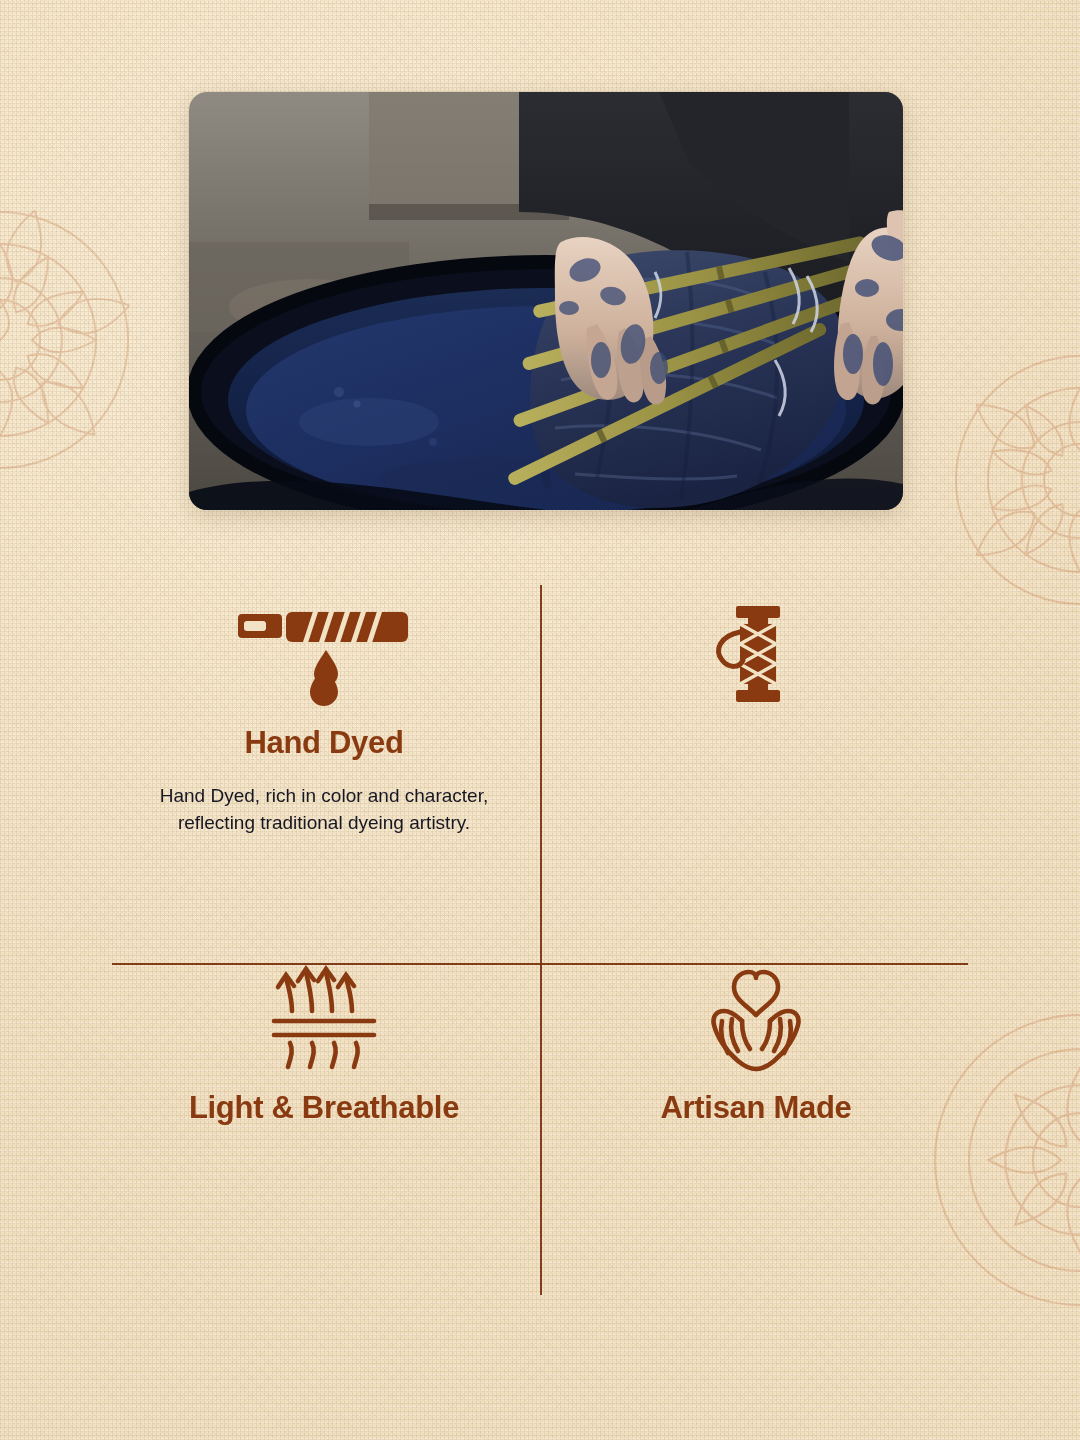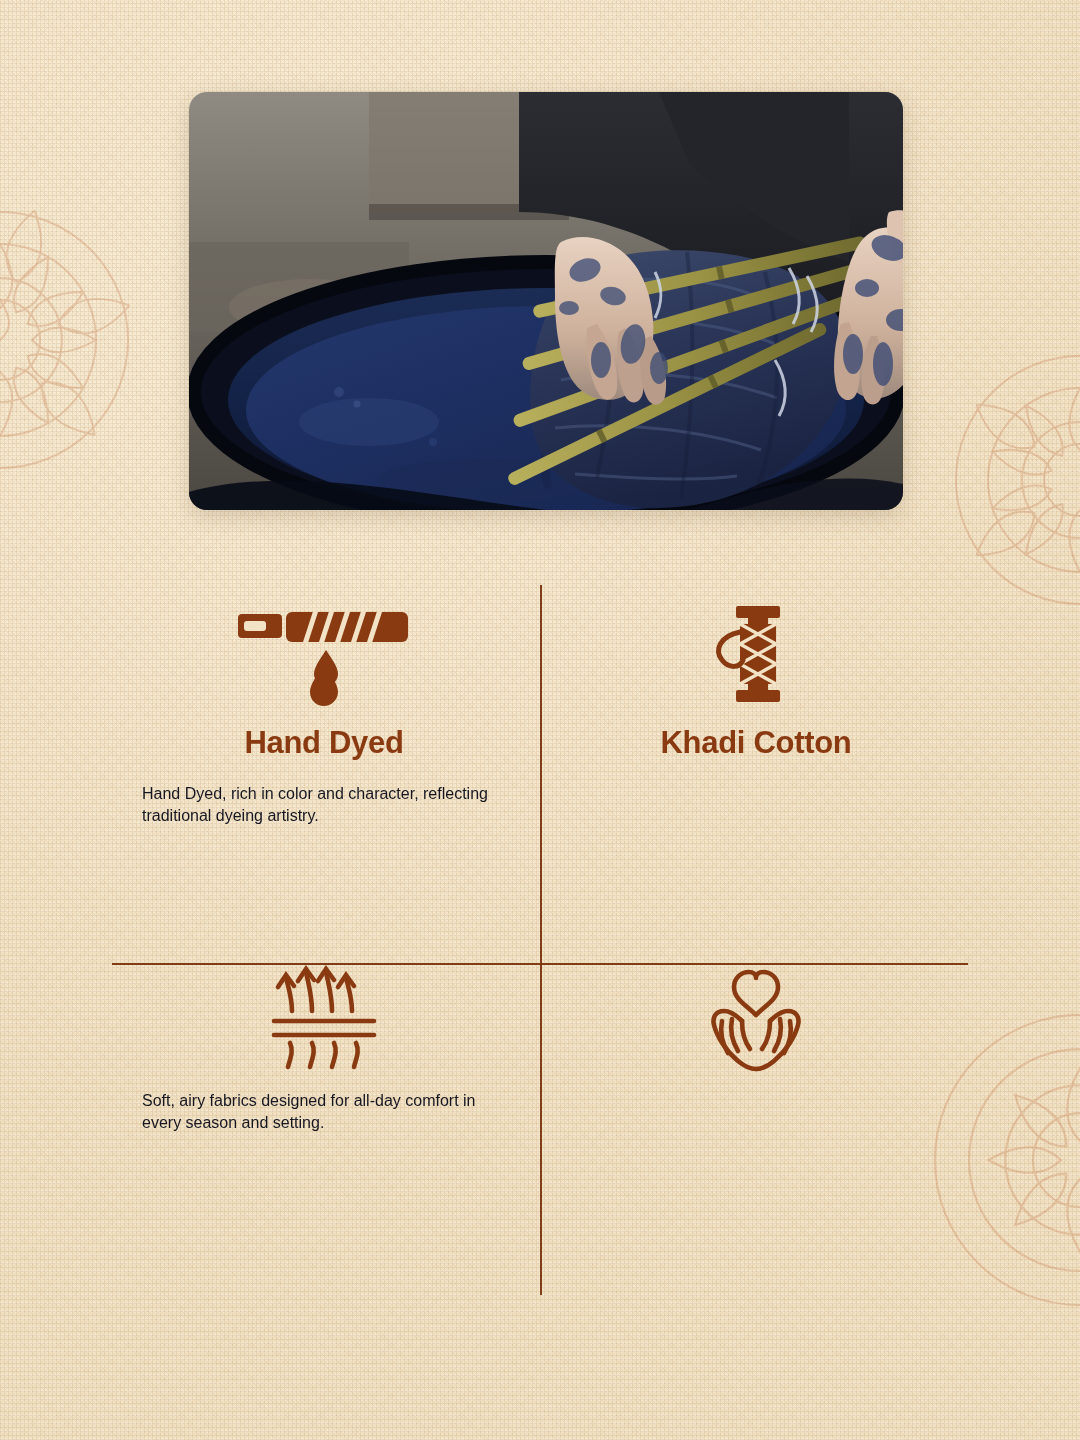--- a/index.html
+++ b/index.html
@@ -136,23 +136,24 @@
   .feature-title {
     font-size: 31px;
     font-weight: bold;
     color: #8a3a10;
     letter-spacing: -0.3px;
     margin-bottom: 22px;
     text-align: center;
   }
 
   .feature-desc {
-    font-size: 16px;
+    font-size: 19px;
     line-height: 1.40;
     color: #171722;
+    text-align: center;
     max-width: 400px;
   }
 
   
   .row2 .icon-wrap { height: 112px; margin-bottom: 14px; }
 </style>
 </head>
 <body>
 
 <div class="page">
@@ -449,21 +450,20 @@
             <rect x="44" y="22" width="36" height="60" rx="2"></rect>
           </g>
 
           <g stroke="#f3e3c6" stroke-width="3.4" fill="none">
             <path d="M44 22 L80 42 M44 42 L80 22 M44 42 L80 62 M44 62 L80 42 M44 62 L80 82 M44 82 L80 62"></path>
           </g>
 
           <path d="M44 30 C24 34 18 48 26 58 C33 67 44 66 47 58" stroke="#8a3a10" stroke-width="5" fill="none" stroke-linecap="round"></path>
         </svg>
       </div>
-      <div class="feature-title">Khadi Cotton</div>
     </div>
 
     <div class="cell row2">
       <div class="icon-wrap">
         <svg width="120" height="110" viewBox="0 0 120 110" xmlns="http://www.w3.org/2000/svg">
           <g stroke="#8a3a10" stroke-width="4.6" fill="none" stroke-linecap="round">
 
             <path d="M28 46 C28 32 24 22 22 12"></path>
             <path d="M14 22 L22 10 L30 21"></path>
             <path d="M48 46 C48 30 44 18 42 6"></path>
@@ -476,21 +476,21 @@
             <path d="M10 56 H110"></path>
             <path d="M10 70 H110"></path>
 
             <path d="M26 78 C30 86 26 94 24 102"></path>
             <path d="M48 78 C52 86 48 94 46 102"></path>
             <path d="M70 78 C74 86 70 94 68 102"></path>
             <path d="M92 78 C96 86 92 94 90 102"></path>
           </g>
         </svg>
       </div>
-      <div class="feature-desc">Soft, airy fabrics designed for all-day comfort in every season and setting.</div>
+      <div class="feature-title">Light &amp; Breathable</div>
     </div>
 
     <div class="cell row2">
       <div class="icon-wrap">
         <svg width="124" height="110" viewBox="0 0 124 110" xmlns="http://www.w3.org/2000/svg">
           <g stroke="#8a3a10" stroke-width="4.6" fill="none" stroke-linecap="round" stroke-linejoin="round">
 
             <path d="M62 50 C52 40 40 34 40 22 C40 13 47 7 55 7 C59 7 62 9 62 13 C62 9 65 7 69 7 C77 7 84 13 84 22 C84 34 72 40 62 50 Z"></path>
 
             <path d="M48 56 C42 50 36 46 30 46 C22 46 18 52 20 60 C23 72 32 86 44 96 C50 101 56 104 62 104"></path>
@@ -498,16 +498,17 @@
             <path d="M38 54 C36 64 38 76 44 86"></path>
             <path d="M28 56 C26 66 28 78 34 88"></path>
 
             <path d="M76 56 C82 50 88 46 94 46 C102 46 106 52 104 60 C101 72 92 86 80 96 C74 101 68 104 62 104"></path>
             <path d="M76 56 C76 66 74 76 68 84"></path>
             <path d="M86 54 C88 64 86 76 80 86"></path>
             <path d="M96 56 C98 66 96 78 90 88"></path>
           </g>
         </svg>
       </div>
+      <div class="feature-title">Artisan Made</div>
     </div>
 
   </div>
 </div>
 
 </body></html>

